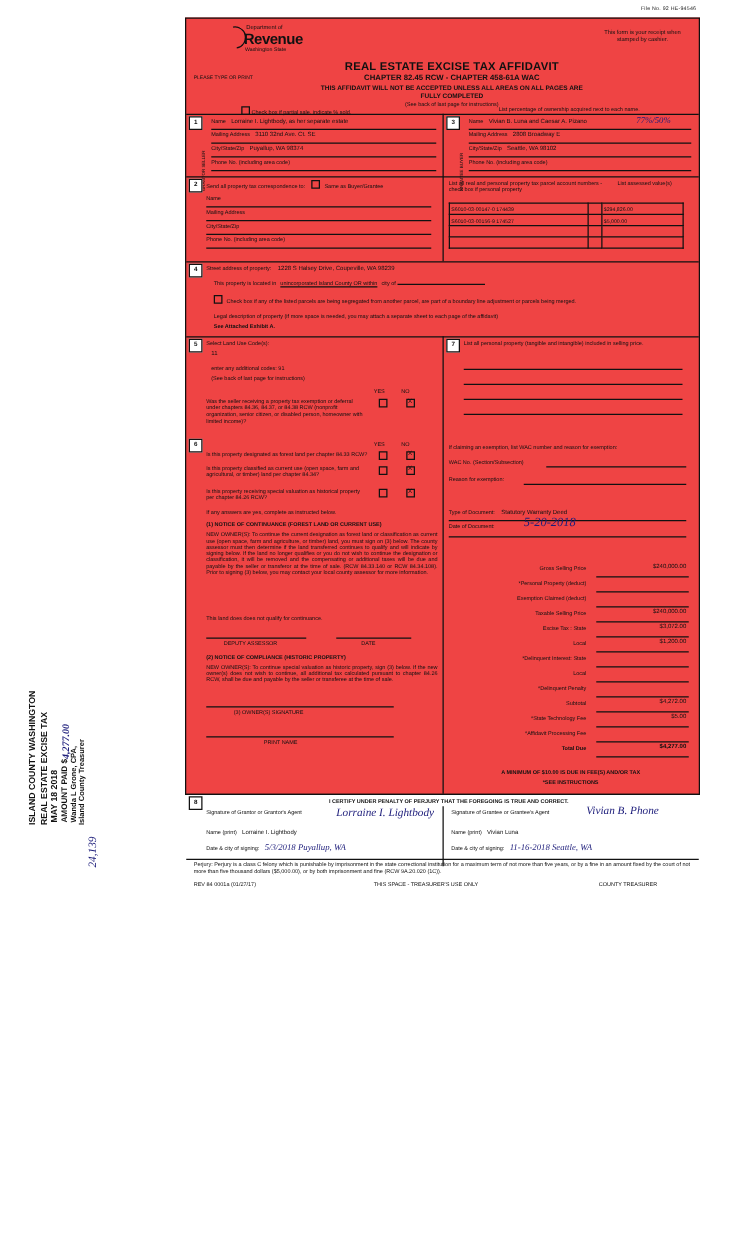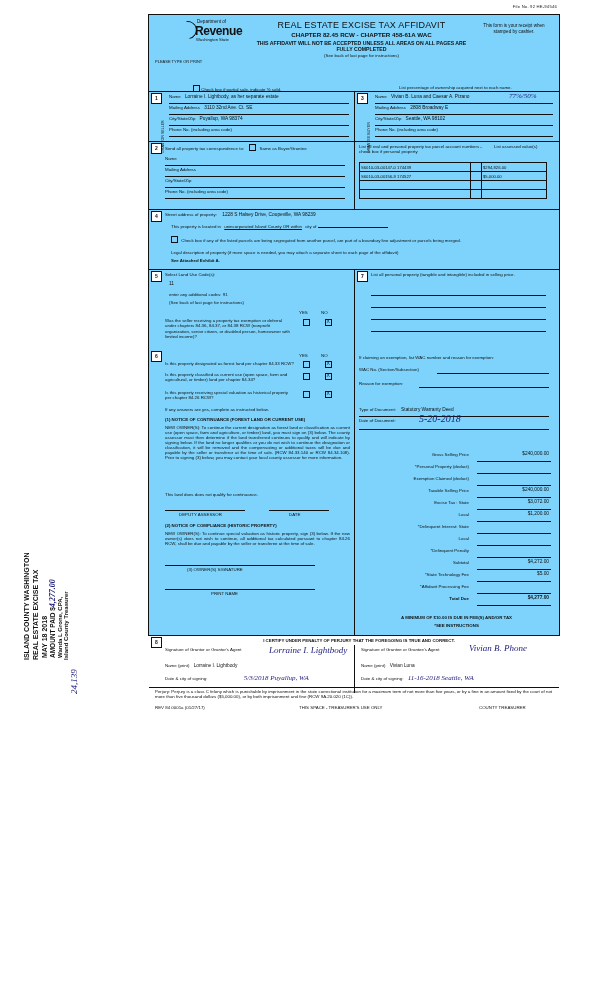--- a/index.html
+++ b/index.html
@@ -1,28 +1,28 @@
 <!DOCTYPE html>
 <html><head>
 <meta charset="utf-8">
 <style>
   html,body{margin:0;padding:0;background:#ffffff;}
   body{width:600px;height:988px;font-family:"Liberation Sans",sans-serif;color:#111;overflow:hidden;position:relative;}
   .page{position:absolute;left:0;top:0;width:600px;height:988px;}
-  .doc{position:absolute;left:148px;top:14px;width:410px;height:620px;border:1px solid #111;background:#7dd3fc;}
+  .doc{position:absolute;left:148px;top:14px;width:410px;height:620px;border:1px solid #111;background:#ef4444;}
   .fileno{position:absolute;right:2px;top:-11px;font-size:4.2px;color:#222;letter-spacing:.2px;}
   
   .hdr{position:absolute;left:0;top:0;width:410px;height:58px;}
   .dorlogo{position:absolute;left:30px;top:4px;width:110px;height:26px;}
   .dorlogo .dept{position:absolute;left:18px;top:0px;font-size:4.6px;color:#111;}
   .dorlogo .rev{position:absolute;left:16px;top:5px;font-size:12px;font-weight:bold;letter-spacing:-.4px;color:#111;}
   .dorlogo .state{position:absolute;left:17px;top:18px;font-size:4.2px;color:#111;}
   .dorlogo .swoosh{position:absolute;left:0px;top:2px;width:16px;height:16px;border:1.4px solid #111;border-radius:50%;border-left-color:transparent;border-bottom-color:transparent;transform:rotate(35deg);}
   .title{position:absolute;left:100px;top:5px;width:225px;text-align:center;}
-  .title .t1{font-size:9px;font-weight:normal;letter-spacing:.2px;}
+  .title .t1{font-size:9px;font-weight:bold;letter-spacing:.2px;margin-top:28px;}
   .title .t2{font-size:6.2px;font-weight:bold;margin-top:1px;}
   .title .t3{font-size:5.2px;font-weight:bold;margin-top:2px;}
   .title .t4{font-size:4.4px;margin-top:1px;}
   .receipt{position:absolute;right:6px;top:8px;width:78px;text-align:center;font-size:4.6px;line-height:1.35;}
   .printinstr{position:absolute;left:6px;top:44px;font-size:4px;}
   .checkbox-line{position:absolute;left:44px;top:70px;width:200px;font-size:4.4px;}
   .pct-line{position:absolute;left:250px;top:70px;width:155px;font-size:4.4px;}
   
   .num{position:absolute;width:9px;height:9px;border:1px solid #111;font-size:5px;text-align:center;line-height:9px;font-weight:bold;background:#fff;}
   .lbl{position:absolute;font-size:4.4px;color:#111;}
@@ -311,21 +311,21 @@
     <div class="vline" style="left:205px;top:630px;height:48px;"></div>
 
     <div class="lbl" style="left:16px;top:632px;width:110px;">Signature of Grantor or Grantor's Agent</div>
     <div class="hw" style="position:absolute;left:120px;top:630px;font-size:9px;">Lorraine I. Lightbody</div>
     <div class="lbl" style="left:16px;top:648px;">
       <span>Name (print)</span>
       <span class="fill" style="position:relative;left:3px;">Lorraine I. Lightbody</span>
     </div>
     <div class="lbl" style="left:16px;top:659px;">
       <span>Date &amp; city of signing:</span>
-      <span class="hw" style="position:relative;left:3px;font-size:7px;margin-left:32px;">5/3/2018   Puyallup, WA</span>
+      <span class="hw" style="position:relative;left:3px;font-size:7px;">5/3/2018   Puyallup, WA</span>
     </div>
 
     <div class="lbl" style="left:212px;top:632px;width:110px;">Signature of Grantee or Grantee's Agent</div>
     <div class="hw" style="position:absolute;left:320px;top:628px;font-size:9px;">Vivian B. Phone</div>
     <div class="lbl" style="left:212px;top:648px;">
       <span>Name (print)</span>
       <span class="fill" style="position:relative;left:3px;">Vivian Luna</span>
     </div>
     <div class="lbl" style="left:212px;top:659px;">
       <span>Date &amp; city of signing:</span>

